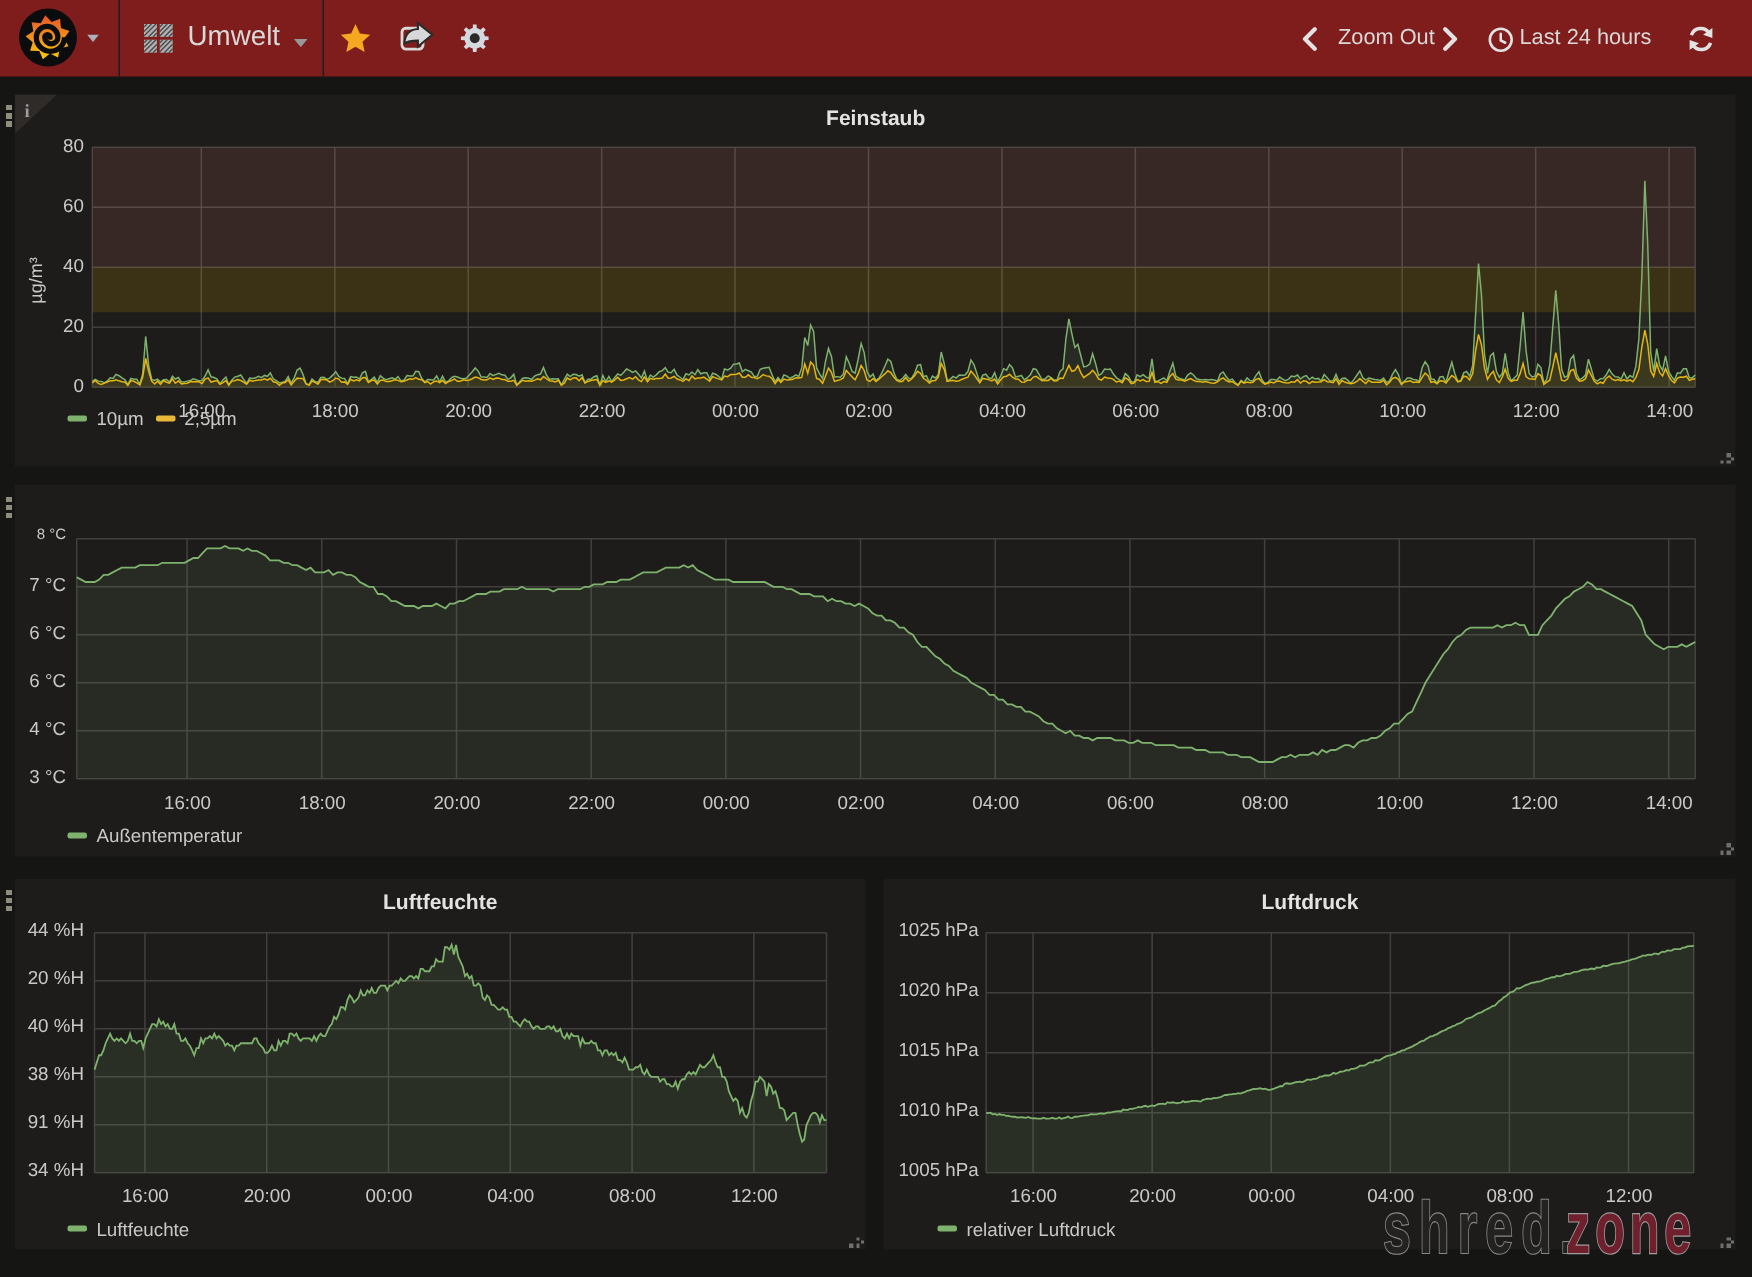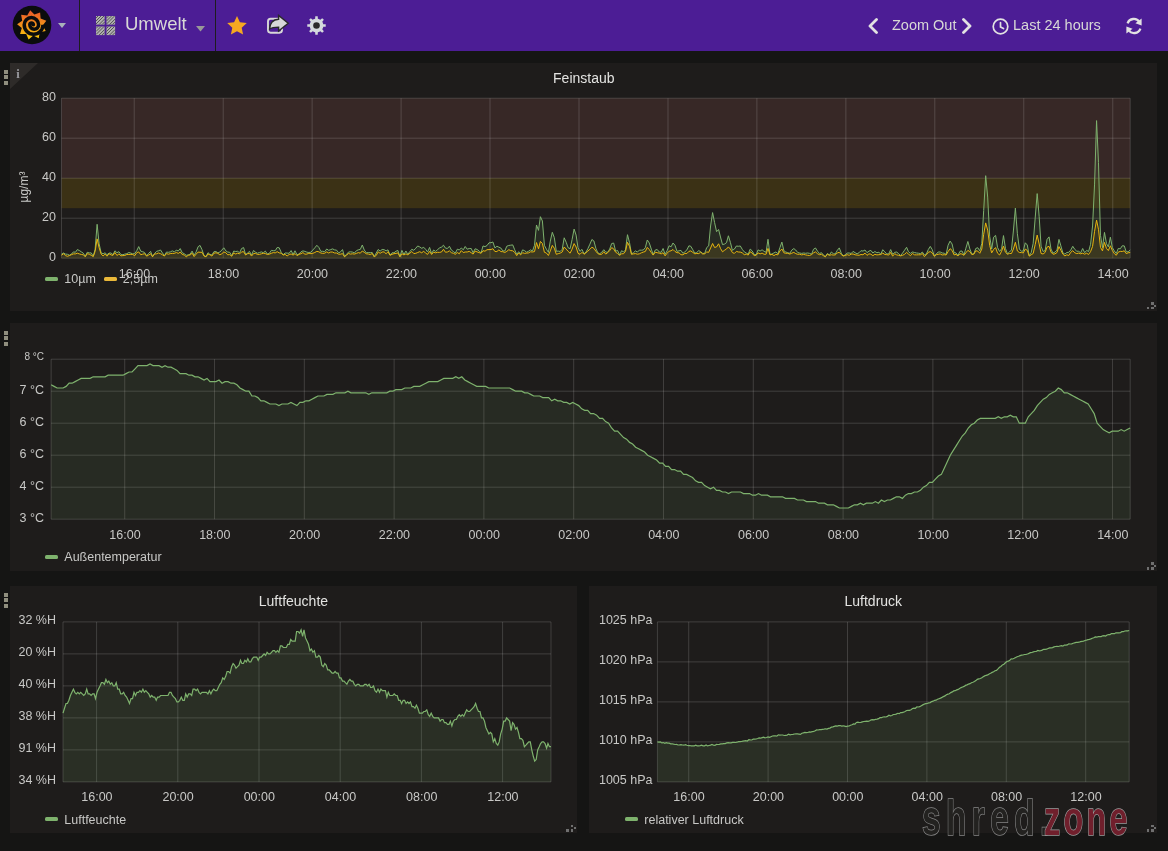--- a/index.html
+++ b/index.html
@@ -1,19 +1,19 @@
 <!DOCTYPE html>
 <html><head><meta charset="utf-8"><style>
 
 * { margin:0; padding:0; box-sizing:border-box; }
 body { width:1168px; height:851px; background:#151514; font-family:"Liberation Sans",sans-serif; position:relative; overflow:hidden; }
-.nav { position:absolute; left:0; top:0; width:1168px; height:51px; background:#4c1d95; }
+.nav { position:absolute; left:0; top:0; width:1168px; height:51px; background:#7f1d1d; }
 .sep { position:absolute; top:0; width:1px; height:51px; background:#1d1d1d; }
 .panel { position:absolute; background:#1e1c1b; }
-.ptitle { position:absolute; left:0; right:0; top:7px; text-align:center; color:#e3e3e1; font-size:14px; font-weight:normal; }
+.ptitle { position:absolute; left:0; right:0; top:7px; text-align:center; color:#e3e3e1; font-size:14px; font-weight:bold; }
 .psvg { position:absolute; left:0; top:0; }
 .yl { position:absolute; left:0; text-align:right; color:#c8c8c6; font-size:12.5px; }
 .xl { position:absolute; width:50px; text-align:center; color:#c8c8c6; font-size:12.5px; }
 .leg { position:absolute; color:#c8c8c6; font-size:12.5px; }
 .dash { display:inline-block; width:13px; height:4px; border-radius:1.5px; vertical-align:middle; margin-right:6px; margin-top:-2px; }
 .rsz { position:absolute; width:9px; height:9px; }
 .rsz i { position:absolute; width:2.6px; height:2.6px; background:#6f6f6f; }
 .dots { position:absolute; left:4.2px; width:3.4px; height:15px; background:repeating-linear-gradient(to bottom,#8f8e7e 0,#8f8e7e 3.6px,transparent 3.6px,transparent 5.5px); }
 .nvtxt { position:absolute; color:#d8d8d6; font-size:14.5px; top:17px; }
 
@@ -161,21 +161,21 @@
       <i style="left:7.5px;top:4.5px;width:2px;height:2px"></i>
     </div>
 </div>
 <div class="panel" style="left:10.3px;top:585.5px;width:566.3px;height:247.7px">
 <svg class="psvg" width="566.3" height="247.7" viewBox="0 0 566.3 247.7">
 <path d="M86.6 35.9V195.9M167.8 35.9V195.9M249 35.9V195.9M330.2 35.9V195.9M411.4 35.9V195.9M492.6 35.9V195.9M53 35.9V195.9M541 35.9V195.9M53 35.9H541M53 67.9H541M53 99.9H541M53 131.9H541M53 163.9H541M53 195.9H541" stroke="rgba(255,255,255,0.16)" stroke-width="1" fill="none"></path>
 <path d="M53 195.9L53 127.1L54.5 122.3L56 117.5L57.4 117.5L58.9 114.3L60.4 109.5L61.9 106.3L63.4 103.1L64.8 106.3L66.3 107.9L67.8 106.3L69.3 107.9L70.7 106.3L72.2 107.9L73.7 109.5L75.2 107.9L76.7 103.1L78.1 107.9L79.6 107.9L81.1 109.5L82.6 107.9L84.1 107.9L85.5 112.7L87 106.3L88.5 103.1L90 99.9L91.4 96.7L92.9 96.7L94.4 98.3L95.9 93.5L97.4 96.7L98.8 95.1L100.3 98.3L101.8 96.7L103.3 99.9L104.8 99.9L106.2 96.7L107.7 103.1L109.2 103.1L110.7 107.9L112.2 107.9L113.6 106.3L115.1 109.5L116.6 111.1L118.1 114.3L119.5 117.5L121 112.7L122.5 112.7L124 106.3L125.5 109.5L126.9 106.3L128.4 106.3L129.9 104.7L131.4 106.3L132.9 103.1L134.3 106.3L135.8 104.7L137.3 106.3L138.8 107.9L140.2 111.1L141.7 109.5L143.2 111.1L144.7 111.1L146.2 114.3L147.6 111.1L149.1 111.1L150.6 109.5L152.1 109.5L153.6 109.5L155 109.5L156.5 109.5L158 109.5L159.5 106.3L161 106.3L162.4 109.5L163.9 111.1L165.4 112.7L166.9 115.9L168.3 115.9L169.8 114.3L171.3 111.1L172.8 114.3L174.3 114.3L175.7 107.9L177.2 111.1L178.7 107.9L180.2 107.9L181.7 109.5L183.1 103.1L184.6 103.1L186.1 104.7L187.6 103.1L189 106.3L190.5 107.9L192 106.3L193.5 106.3L195 106.3L196.4 106.3L197.9 107.9L199.4 104.7L200.9 107.9L202.4 104.7L203.8 103.1L205.3 104.7L206.8 104.7L208.3 101.5L209.8 98.3L211.2 96.7L212.7 91.9L214.2 93.5L215.7 90.3L217.1 85.5L218.6 85.5L220.1 87.1L221.6 80.7L223.1 77.5L224.5 79.1L226 82.3L227.5 80.7L229 79.1L230.5 74.3L231.9 77.5L233.4 77.5L234.9 74.3L236.4 75.9L237.8 72.7L239.3 75.9L240.8 75.9L242.3 72.7L243.8 71.1L245.2 71.1L246.7 71.1L248.2 74.3L249.7 71.1L251.2 71.1L252.6 69.5L254.1 67.9L255.6 69.5L257.1 66.3L258.6 67.9L260 67.9L261.5 66.3L263 64.7L264.5 64.7L265.9 66.3L267.4 64.7L268.9 66.3L270.4 59.9L271.9 59.9L273.3 61.5L274.8 61.5L276.3 61.5L277.8 58.3L279.3 58.3L280.7 53.5L282.2 55.1L283.7 55.1L285.2 55.1L286.6 45.5L288.1 45.5L289.6 47.1L291.1 43.9L292.6 50.3L294 43.9L295.5 51.9L297 55.1L298.5 58.3L300 64.7L301.4 63.1L302.9 66.3L304.4 64.7L305.9 71.1L307.4 71.1L308.8 69.5L310.3 71.1L311.8 79.1L313.3 80.7L314.7 77.5L316.2 79.1L317.7 83.9L319.2 83.9L320.7 85.5L322.1 87.1L323.6 87.1L325.1 85.5L326.6 87.1L328.1 87.1L329.5 91.9L331 91.9L332.5 95.1L334 95.1L335.4 96.7L336.9 98.3L338.4 95.1L339.9 93.5L341.4 95.1L342.8 95.1L344.3 98.3L345.8 99.9L347.3 98.3L348.8 98.3L350.2 99.9L351.7 99.9L353.2 99.9L354.7 98.3L356.2 98.3L357.6 99.9L359.1 98.3L360.6 101.5L362.1 101.5L363.5 99.9L365 104.7L366.5 106.3L368 103.1L369.5 106.3L370.9 103.1L372.4 104.7L373.9 104.7L375.4 104.7L376.9 111.1L378.3 106.3L379.8 109.5L381.3 109.5L382.8 109.5L384.2 107.9L385.7 109.5L387.2 109.5L388.7 114.3L390.2 114.3L391.6 117.5L393.1 114.3L394.6 114.3L396.1 117.5L397.6 115.9L399 117.5L400.5 115.9L402 120.7L403.5 120.7L405 122.3L406.4 119.1L407.9 122.3L409.4 127.1L410.9 127.1L412.3 127.1L413.8 125.5L415.3 125.5L416.8 123.9L418.3 128.7L419.7 130.3L421.2 127.1L422.7 130.3L424.2 131.9L425.7 131.9L427.1 131.9L428.6 131.9L430.1 135.1L431.6 133.5L433 133.5L434.5 136.7L436 136.7L437.5 138.3L439 138.3L440.4 135.1L441.9 139.9L443.4 135.1L444.9 133.5L446.4 133.5L447.8 130.3L449.3 128.7L450.8 130.3L452.3 128.7L453.8 130.3L455.2 127.1L456.7 123.9L458.2 125.5L459.7 125.5L461.1 123.9L462.6 122.3L464.1 120.7L465.6 117.5L467.1 122.3L468.5 125.5L470 125.5L471.5 131.9L473 131.9L474.5 135.1L475.9 141.5L477.4 144.7L478.9 147.9L480.4 146.3L481.8 147.9L483.3 155.9L484.8 152.7L486.3 157.5L487.8 159.1L489.2 155.9L490.7 147.9L492.2 143.1L493.7 135.1L495.2 135.1L496.6 131.9L498.1 133.5L499.6 135.1L501.1 144.7L502.6 136.7L504 138.3L505.5 143.1L507 141.5L508.5 146.3L509.9 152.7L511.4 152.7L512.9 154.3L514.4 160.7L515.9 159.1L517.3 157.5L518.8 155.9L520.3 155.9L521.8 163.9L523.3 170.3L524.7 175.1L526.2 173.5L527.7 163.9L529.2 160.7L530.6 157.5L532.1 155.9L533.6 155.9L535.1 157.5L536.6 162.3L538 157.5L539.5 160.7L541 160.7L541 195.9Z" fill="rgba(126,178,109,0.13)"></path>
 <polyline points="53,127.1 54.5,122.3 56,117.5 57.4,117.5 58.9,114.3 60.4,109.5 61.9,106.3 63.4,103.1 64.8,106.3 66.3,107.9 67.8,106.3 69.3,107.9 70.7,106.3 72.2,107.9 73.7,109.5 75.2,107.9 76.7,103.1 78.1,107.9 79.6,107.9 81.1,109.5 82.6,107.9 84.1,107.9 85.5,112.7 87,106.3 88.5,103.1 90,99.9 91.4,96.7 92.9,96.7 94.4,98.3 95.9,93.5 97.4,96.7 98.8,95.1 100.3,98.3 101.8,96.7 103.3,99.9 104.8,99.9 106.2,96.7 107.7,103.1 109.2,103.1 110.7,107.9 112.2,107.9 113.6,106.3 115.1,109.5 116.6,111.1 118.1,114.3 119.5,117.5 121,112.7 122.5,112.7 124,106.3 125.5,109.5 126.9,106.3 128.4,106.3 129.9,104.7 131.4,106.3 132.9,103.1 134.3,106.3 135.8,104.7 137.3,106.3 138.8,107.9 140.2,111.1 141.7,109.5 143.2,111.1 144.7,111.1 146.2,114.3 147.6,111.1 149.1,111.1 150.6,109.5 152.1,109.5 153.6,109.5 155,109.5 156.5,109.5 158,109.5 159.5,106.3 161,106.3 162.4,109.5 163.9,111.1 165.4,112.7 166.9,115.9 168.3,115.9 169.8,114.3 171.3,111.1 172.8,114.3 174.3,114.3 175.7,107.9 177.2,111.1 178.7,107.9 180.2,107.9 181.7,109.5 183.1,103.1 184.6,103.1 186.1,104.7 187.6,103.1 189,106.3 190.5,107.9 192,106.3 193.5,106.3 195,106.3 196.4,106.3 197.9,107.9 199.4,104.7 200.9,107.9 202.4,104.7 203.8,103.1 205.3,104.7 206.8,104.7 208.3,101.5 209.8,98.3 211.2,96.7 212.7,91.9 214.2,93.5 215.7,90.3 217.1,85.5 218.6,85.5 220.1,87.1 221.6,80.7 223.1,77.5 224.5,79.1 226,82.3 227.5,80.7 229,79.1 230.5,74.3 231.9,77.5 233.4,77.5 234.9,74.3 236.4,75.9 237.8,72.7 239.3,75.9 240.8,75.9 242.3,72.7 243.8,71.1 245.2,71.1 246.7,71.1 248.2,74.3 249.7,71.1 251.2,71.1 252.6,69.5 254.1,67.9 255.6,69.5 257.1,66.3 258.6,67.9 260,67.9 261.5,66.3 263,64.7 264.5,64.7 265.9,66.3 267.4,64.7 268.9,66.3 270.4,59.9 271.9,59.9 273.3,61.5 274.8,61.5 276.3,61.5 277.8,58.3 279.3,58.3 280.7,53.5 282.2,55.1 283.7,55.1 285.2,55.1 286.6,45.5 288.1,45.5 289.6,47.1 291.1,43.9 292.6,50.3 294,43.9 295.5,51.9 297,55.1 298.5,58.3 300,64.7 301.4,63.1 302.9,66.3 304.4,64.7 305.9,71.1 307.4,71.1 308.8,69.5 310.3,71.1 311.8,79.1 313.3,80.7 314.7,77.5 316.2,79.1 317.7,83.9 319.2,83.9 320.7,85.5 322.1,87.1 323.6,87.1 325.1,85.5 326.6,87.1 328.1,87.1 329.5,91.9 331,91.9 332.5,95.1 334,95.1 335.4,96.7 336.9,98.3 338.4,95.1 339.9,93.5 341.4,95.1 342.8,95.1 344.3,98.3 345.8,99.9 347.3,98.3 348.8,98.3 350.2,99.9 351.7,99.9 353.2,99.9 354.7,98.3 356.2,98.3 357.6,99.9 359.1,98.3 360.6,101.5 362.1,101.5 363.5,99.9 365,104.7 366.5,106.3 368,103.1 369.5,106.3 370.9,103.1 372.4,104.7 373.9,104.7 375.4,104.7 376.9,111.1 378.3,106.3 379.8,109.5 381.3,109.5 382.8,109.5 384.2,107.9 385.7,109.5 387.2,109.5 388.7,114.3 390.2,114.3 391.6,117.5 393.1,114.3 394.6,114.3 396.1,117.5 397.6,115.9 399,117.5 400.5,115.9 402,120.7 403.5,120.7 405,122.3 406.4,119.1 407.9,122.3 409.4,127.1 410.9,127.1 412.3,127.1 413.8,125.5 415.3,125.5 416.8,123.9 418.3,128.7 419.7,130.3 421.2,127.1 422.7,130.3 424.2,131.9 425.7,131.9 427.1,131.9 428.6,131.9 430.1,135.1 431.6,133.5 433,133.5 434.5,136.7 436,136.7 437.5,138.3 439,138.3 440.4,135.1 441.9,139.9 443.4,135.1 444.9,133.5 446.4,133.5 447.8,130.3 449.3,128.7 450.8,130.3 452.3,128.7 453.8,130.3 455.2,127.1 456.7,123.9 458.2,125.5 459.7,125.5 461.1,123.9 462.6,122.3 464.1,120.7 465.6,117.5 467.1,122.3 468.5,125.5 470,125.5 471.5,131.9 473,131.9 474.5,135.1 475.9,141.5 477.4,144.7 478.9,147.9 480.4,146.3 481.8,147.9 483.3,155.9 484.8,152.7 486.3,157.5 487.8,159.1 489.2,155.9 490.7,147.9 492.2,143.1 493.7,135.1 495.2,135.1 496.6,131.9 498.1,133.5 499.6,135.1 501.1,144.7 502.6,136.7 504,138.3 505.5,143.1 507,141.5 508.5,146.3 509.9,152.7 511.4,152.7 512.9,154.3 514.4,160.7 515.9,159.1 517.3,157.5 518.8,155.9 520.3,155.9 521.8,163.9 523.3,170.3 524.7,175.1 526.2,173.5 527.7,163.9 529.2,160.7 530.6,157.5 532.1,155.9 533.6,155.9 535.1,157.5 536.6,162.3 538,157.5 539.5,160.7 541,160.7" stroke="#7eb26d" stroke-width="1.2" fill="none"></polyline>
 </svg>
 <div class="ptitle">Luftfeuchte</div>
-<div class="yl" style="width:45.7px;top:27.9px;font-size:12.5px">32 %H</div>
+<div class="yl" style="width:45.7px;top:27.9px;font-size:12.5px">44 %H</div>
 <div class="yl" style="width:45.7px;top:59.9px;font-size:12.5px">20 %H</div>
 <div class="yl" style="width:45.7px;top:91.9px;font-size:12.5px">40 %H</div>
 <div class="yl" style="width:45.7px;top:123.9px;font-size:12.5px">38 %H</div>
 <div class="yl" style="width:45.7px;top:155.9px;font-size:12.5px">91 %H</div>
 <div class="yl" style="width:45.7px;top:187.9px;font-size:12.5px">34 %H</div>
 <div class="xl" style="left:61.6px;top:204px">16:00</div>
 <div class="xl" style="left:142.8px;top:204px">20:00</div>
 <div class="xl" style="left:224px;top:204px">00:00</div>
 <div class="xl" style="left:305.2px;top:204px">04:00</div>
 <div class="xl" style="left:386.4px;top:204px">08:00</div>

